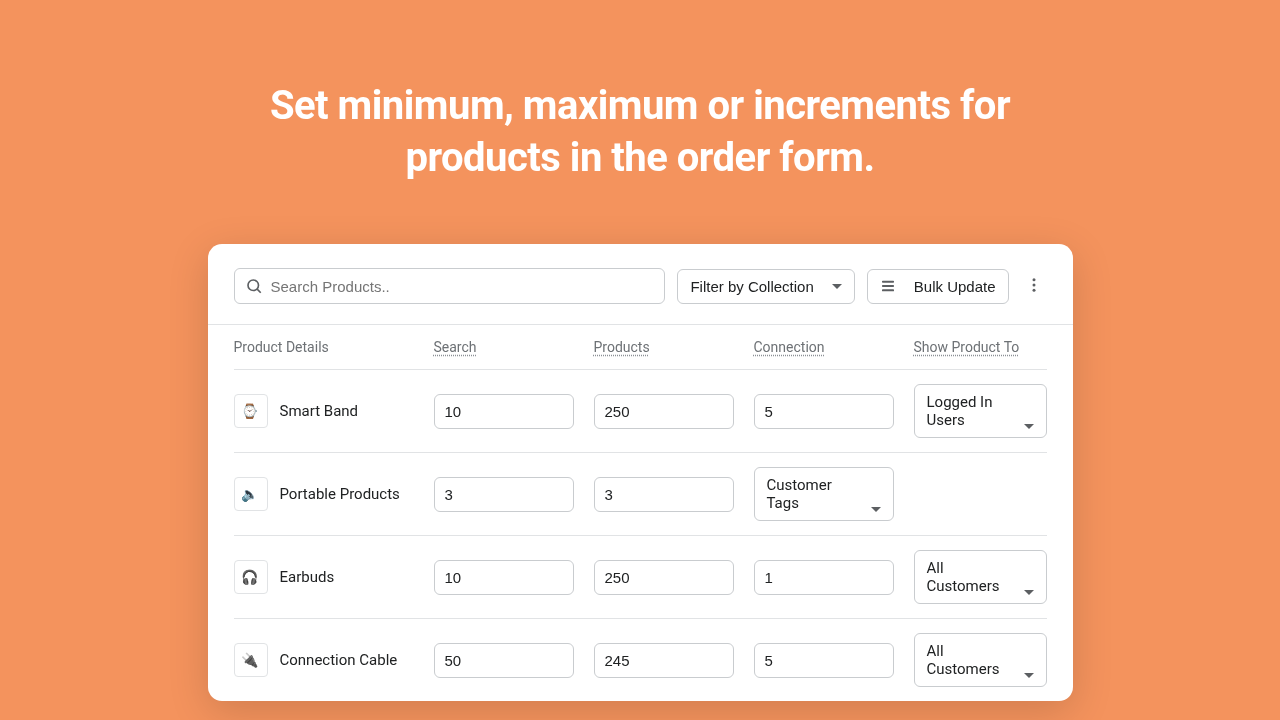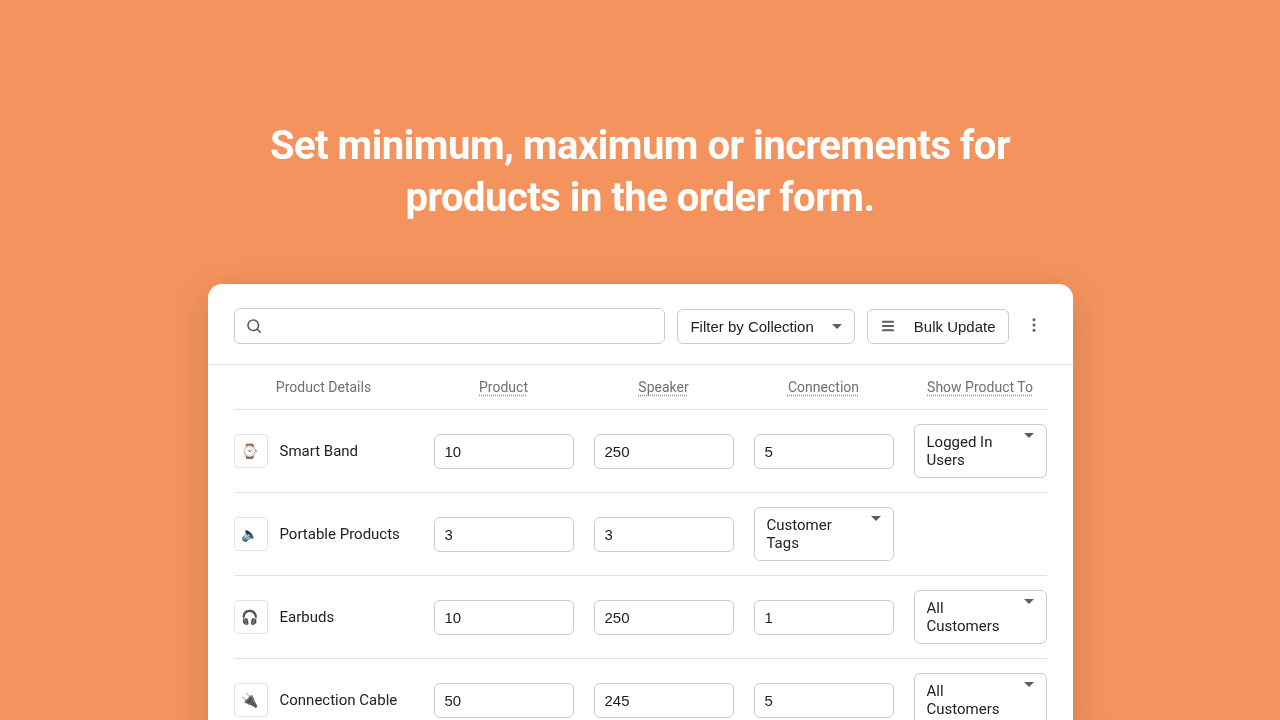--- a/index.html
+++ b/index.html
@@ -8,21 +8,21 @@
     background: #f4935d;
     font-family: -apple-system, BlinkMacSystemFont, "Segoe UI", Roboto, Helvetica, Arial, sans-serif;
     color: #202223;
   }
   .hero-title {
     color: #fff;
     text-align: center;
     font-weight: 700;
     font-size: 40px;
     line-height: 1.3;
-    padding-top: 120px;
+    padding-top: 80px;
     max-width: 900px;
     margin: 0 auto;
     letter-spacing: -0.5px;
   }
   .card {
     background: #fff;
     border-radius: 14px;
     width: 865px;
     margin: 60px auto 0;
     padding: 24px 26px 0;
@@ -78,21 +78,20 @@
     margin: 20px -26px 0;
   }
   .grid {
     display: grid;
     grid-template-columns: 180px 140px 140px 140px 1fr;
     gap: 0 20px;
     align-items: center;
   }
   .thead {
     padding: 14px 0;
-    text-align: center;
   }
   .th {
     font-size: 14px;
     color: #6d7175;
   }
   .th.underline { text-decoration: underline dotted #8c9196; text-underline-offset: 3px; }
   .row {
     padding: 14px 0;
     border-top: 1px solid #e1e3e5;
   }
@@ -117,21 +116,21 @@
     width: 100%;
     border: 1px solid #c9cccf;
     border-radius: 6px;
     padding: 8px 10px;
     font-size: 15px;
     color: #202223;
     outline: none;
   }
   .select {
     display: inline-flex;
-    align-items: flex-start;
+    align-items: flex-end;
     justify-content: space-between;
     gap: 8px;
     border: 1px solid #c9cccf;
     border-radius: 6px;
     padding: 8px 12px;
     font-size: 15px;
     color: #202223;
     cursor: pointer;
     background: #fff;
     float: right;
@@ -149,20 +148,21 @@
 <div class="hero-title">Set minimum, maximum or increments for products in the order form.</div>
 
 <div class="card">
 
   <div class="toolbar">
     <div class="search-wrap">
       <svg width="18" height="18" viewBox="0 0 24 24" fill="none" stroke="#5c5f62" stroke-width="2.2">
           <circle cx="11" cy="11" r="7"></circle>
           <line x1="21" y1="21" x2="16.2" y2="16.2"></line>
         </svg>
+      <input class="search-input" placeholder="Search Products.." style="">
     </div>
     <button class="btn">
       <span>Filter by Collection</span>
       <span class="caret-down"></span>
     </button>
     <button class="btn">
       <svg width="16" height="16" viewBox="0 0 24 24" fill="#5c5f62">
           <rect x="3" y="4" width="18" height="3" rx="1"></rect>
           <rect x="3" y="10.5" width="18" height="3" rx="1"></rect>
           <rect x="3" y="17" width="18" height="3" rx="1"></rect>
@@ -175,22 +175,22 @@
           <circle cx="12" cy="12" r="2"></circle>
           <circle cx="12" cy="19" r="2"></circle>
         </svg>
     </button>
   </div>
 
   <div class="divider"></div>
 
   <div class="grid thead">
     <div class="th">Product Details</div>
-    <div class="th underline">Product</div>
-    <div class="th underline">Speaker</div>
+    <div class="th underline">Search</div>
+    <div class="th underline">Products</div>
     <div class="th underline">Connection</div>
     <div class="th underline">Show Product To</div>
   </div>
 
   <div class="grid row">
     <div class="prod-cell">
       <div class="thumb">⌚</div>
       <div class="prod-name">Smart Band</div>
     </div>
     <input class="num-input" value="10" style="">

